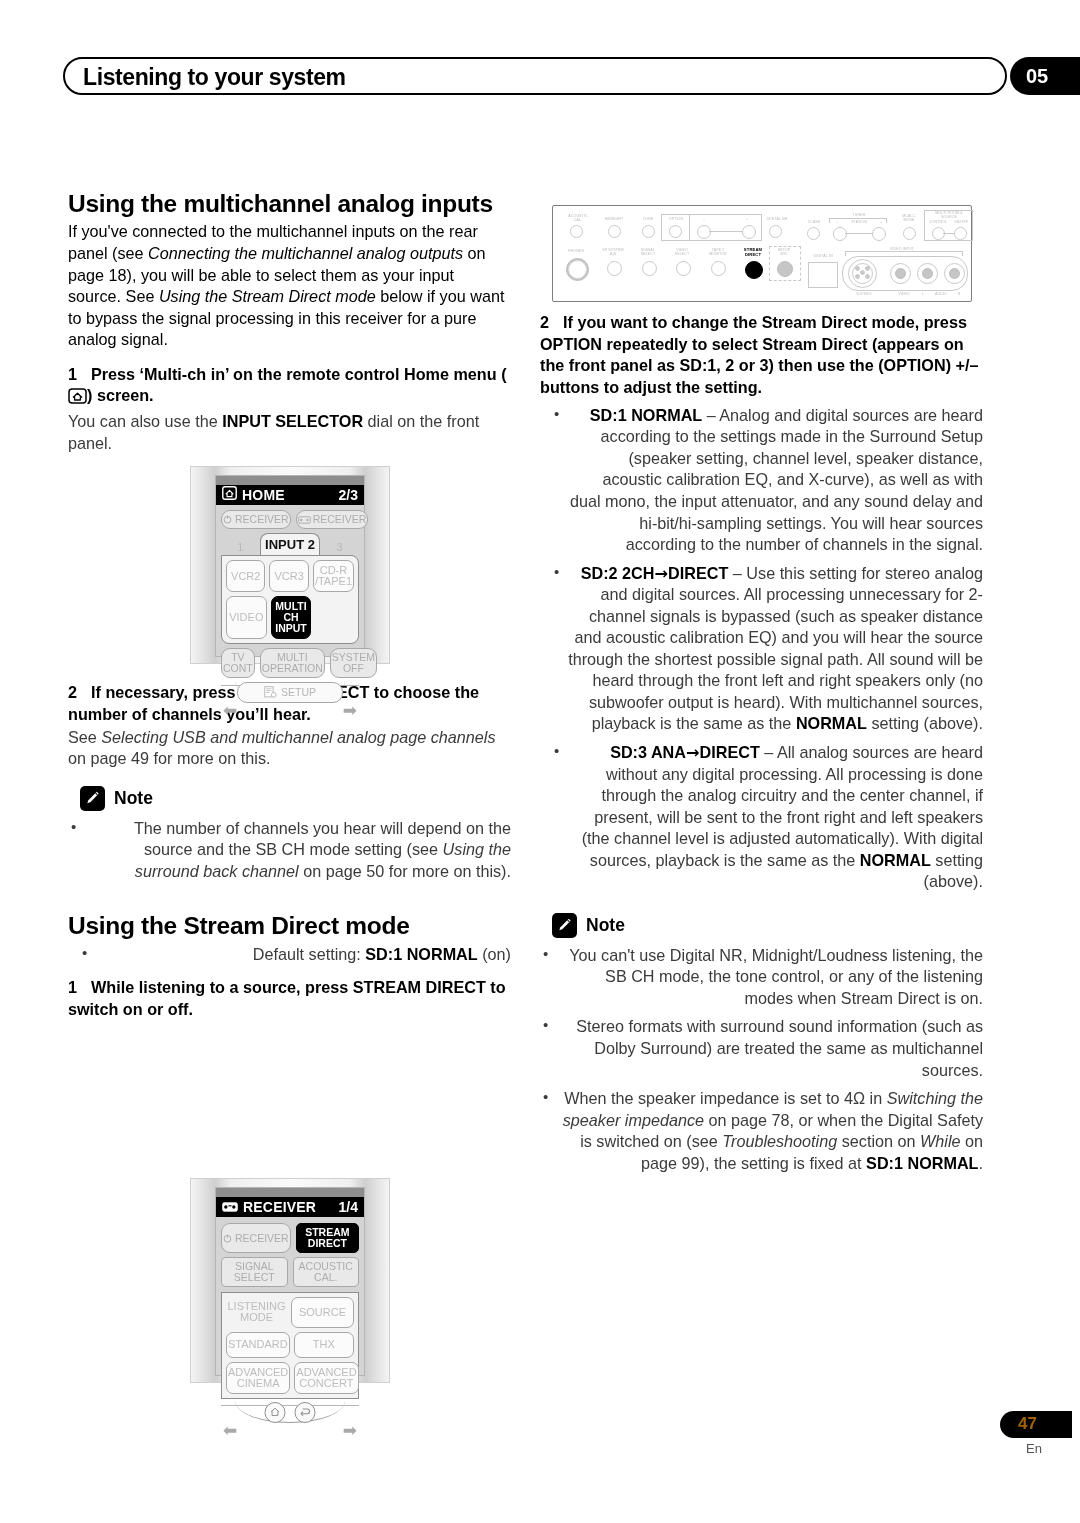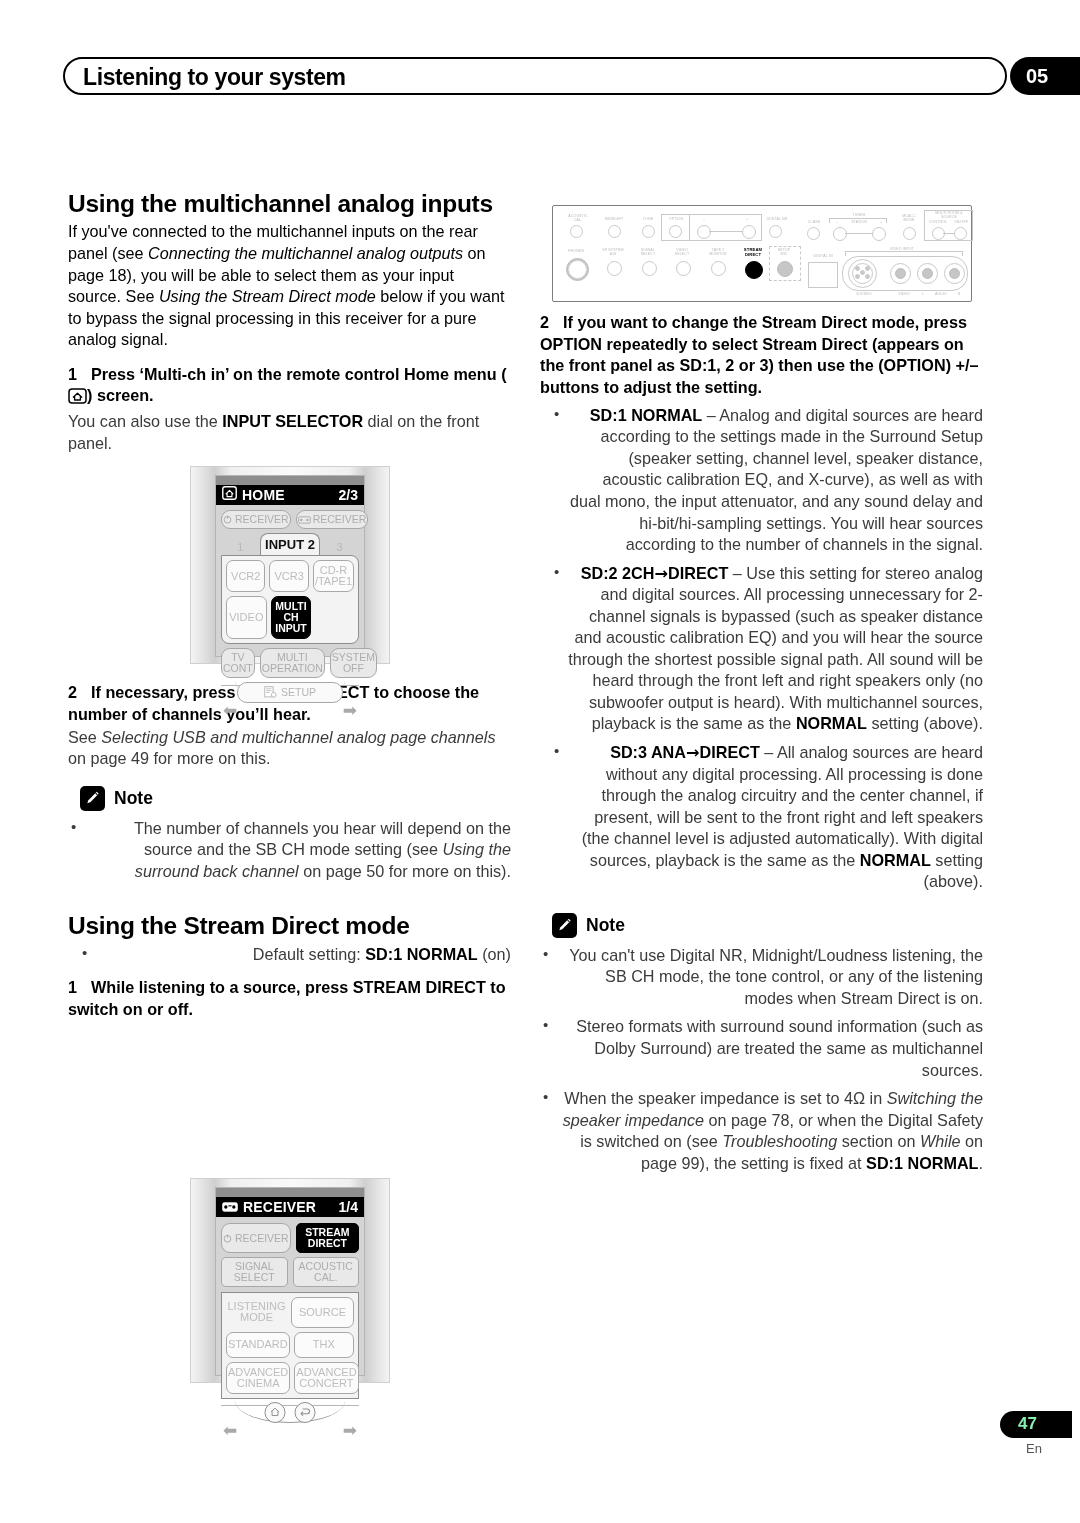--- a/index.html
+++ b/index.html
@@ -159,21 +159,21 @@
   .knob.filled{background:#000;border-color:#000;}
   .knob.grey{background:#c6c6c6;border-color:#bdbdbd;}
   .fp-box{position:absolute;border:0.8px solid #c9c9c9;}
   .fp-dash{position:absolute;border:0.8px dashed #c9c9c9;}
   .fp-line{position:absolute;background:#c9c9c9;height:0.8px;}
 
   
   .foot{position:absolute;right:0;top:1411px;width:80px;}
   .foot-pill{width:72px;height:27px;background:#000;border-radius:14px 0 0 14px;
     position:relative;}
-  .foot-pill span{position:absolute;left:18px;top:3px;color:#86efac;font-size:17px;font-weight:bold;}
+  .foot-pill span{position:absolute;left:18px;top:3px;color:#a16207;font-size:17px;font-weight:bold;}
   .foot-en{position:absolute;left:26px;top:30px;font-size:13px;color:#555;}
 </style>
 </head>
 <body>
 
 <div class="hdr">
   <div class="hdr-pill"></div>
   <div class="hdr-title">Listening to your system</div>
 </div>
 <div class="hdr-num">

